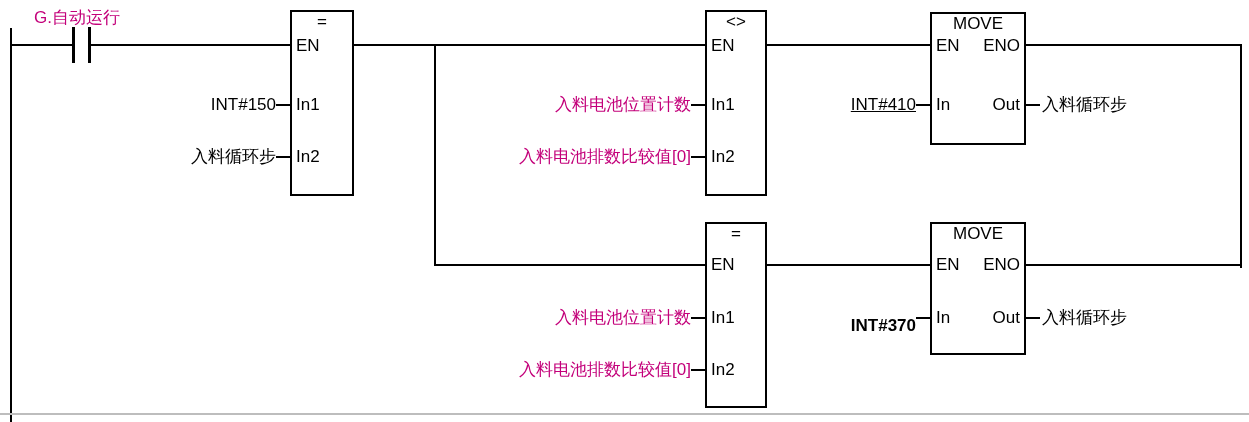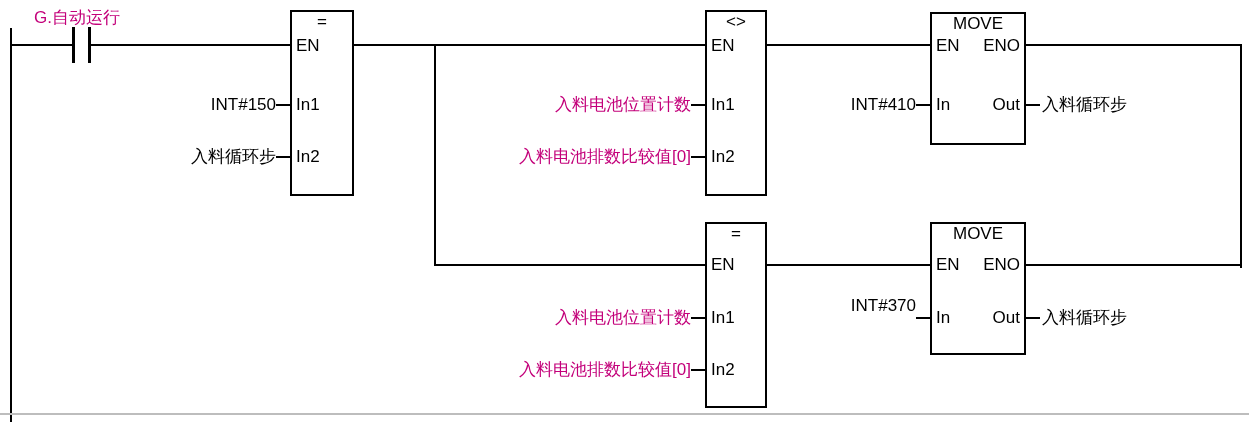--- a/index.html
+++ b/index.html
@@ -76,21 +76,21 @@
 
   <div class="wire h" style="left:767px;top:44px;width:163px;"></div>
 
   <div class="box" style="left:930px;top:12px;width:96px;height:133px;"></div>
   <div class="t c" style="left:930px;top:14px;width:96px;">MOVE</div>
   <div class="t" style="left:936px;top:36px;">EN</div>
   <div class="t r" style="right:229px;top:36px;">ENO</div>
   <div class="t" style="left:936px;top:95px;">In</div>
   <div class="t r" style="right:229px;top:95px;">Out</div>
 
-  <div class="t r" style="right:333px;top:95px;">INT#410</div>
+  <div class="t r" style="right:333px;top:95px;text-decoration:underline;">INT#410</div>
   <div class="wire h" style="left:916px;top:104px;width:14px;"></div>
   <div class="wire h" style="left:1026px;top:104px;width:14px;"></div>
   <div class="t" style="left:1042px;top:95px;">入料循环步</div>
 
   <div class="wire h" style="left:1026px;top:44px;width:214px;"></div>
 
   <div class="wire h" style="left:434px;top:264px;width:271px;"></div>
 
   <div class="box" style="left:705px;top:222px;width:62px;height:186px;"></div>
   <div class="t c" style="left:705px;top:224px;width:62px;">=</div>
@@ -105,20 +105,20 @@
 
   <div class="wire h" style="left:767px;top:264px;width:163px;"></div>
 
   <div class="box" style="left:930px;top:222px;width:96px;height:133px;"></div>
   <div class="t c" style="left:930px;top:224px;width:96px;">MOVE</div>
   <div class="t" style="left:936px;top:255px;">EN</div>
   <div class="t r" style="right:229px;top:255px;">ENO</div>
   <div class="t" style="left:936px;top:308px;">In</div>
   <div class="t r" style="right:229px;top:308px;">Out</div>
 
-  <div class="t r" style="right:333px;top:296px;">INT#370</div>
+  <div class="t r" style="right:333px;top:316px;font-weight:bold;">INT#370</div>
   <div class="wire h" style="left:916px;top:317px;width:14px;"></div>
   <div class="wire h" style="left:1026px;top:317px;width:14px;"></div>
   <div class="t" style="left:1042px;top:308px;">入料循环步</div>
 
   <div class="wire h" style="left:1026px;top:264px;width:214px;"></div>
 
 </div>
 
 </body></html>

